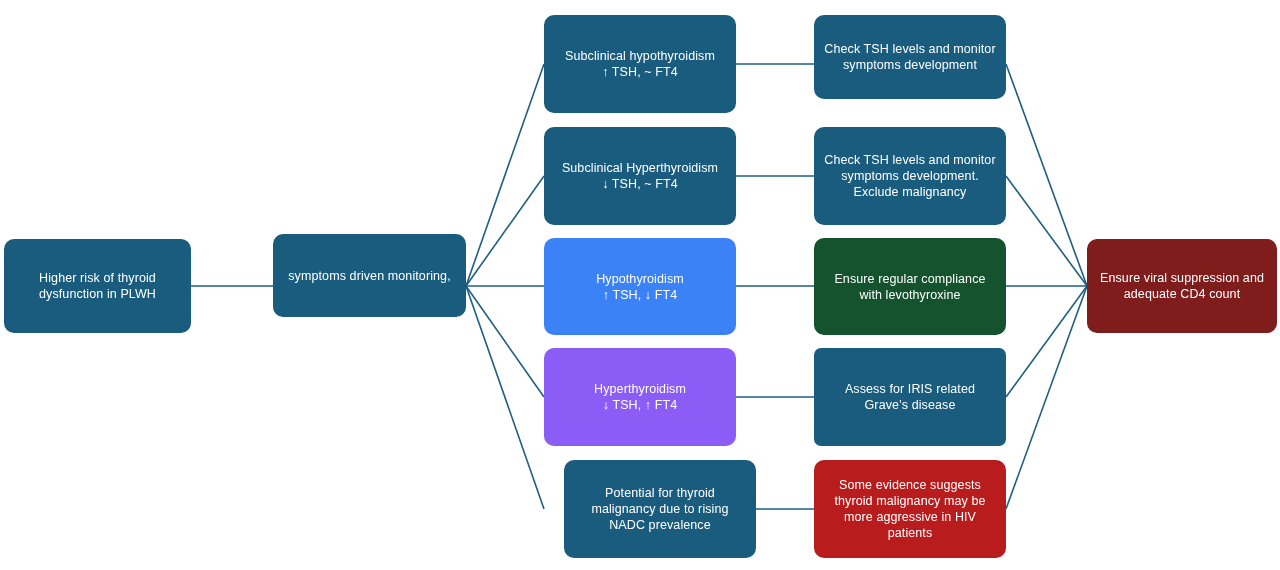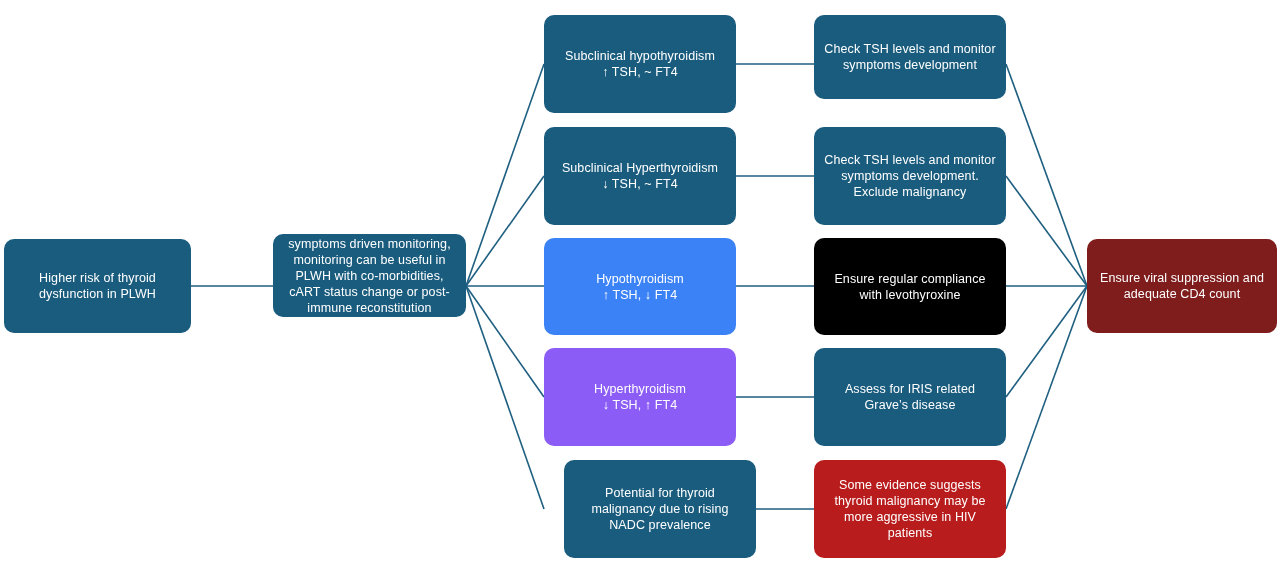--- a/index.html
+++ b/index.html
@@ -70,21 +70,20 @@
       <line x1="1006" y1="286" x2="1087" y2="286" stroke="#1f5f80" stroke-width="1.6"></line>
       <line x1="1006" y1="397" x2="1087" y2="286" stroke="#1f5f80" stroke-width="1.6"></line>
       <line x1="1006" y1="509" x2="1087" y2="286" stroke="#1f5f80" stroke-width="1.6"></line>
     </svg>
   <div id="nodes">
       <div class="node" style="left: 4px; top: 239px; width: 187px; height: 94px; background: rgb(26, 92, 126); color: rgb(255, 255, 255);">
         <p>Higher risk of thyroid dysfunction in PLWH</p>
       </div>
       <div class="node tight" style="left: 273px; top: 234px; width: 193px; height: 83px; background: rgb(26, 92, 126); color: rgb(255, 255, 255);">
         <p>symptoms driven monitoring,</p>
-        <p>monitoring can be useful in PLWH with co-morbidities, cART status change or post-immune reconstitution</p>
       </div>
       <div class="node tight" style="left: 544px; top: 15px; width: 192px; height: 98px; background: rgb(26, 92, 126); color: rgb(255, 255, 255);">
         <p>Subclinical hypothyroidism</p>
         <p>↑ TSH, ~ FT4</p>
       </div>
       <div class="node tight" style="left: 544px; top: 127px; width: 192px; height: 98px; background: rgb(26, 92, 126); color: rgb(255, 255, 255);">
         <p>Subclinical Hyperthyroidism</p>
         <p>↓ TSH, ~ FT4</p>
       </div>
       <div class="node tight" style="left: 544px; top: 238px; width: 192px; height: 97px; background: #3b82f6; color: rgb(255, 255, 255);">
@@ -97,24 +96,24 @@
       </div>
       <div class="node" style="left: 544px; top: 460px; width: 192px; height: 98px; background: rgb(26, 92, 126); color: rgb(255, 255, 255); margin-left: 20px;">
         <p>Potential for thyroid malignancy due to rising NADC prevalence</p>
       </div>
       <div class="node" style="left: 814px; top: 15px; width: 192px; height: 84px; background: rgb(26, 92, 126); color: rgb(255, 255, 255);">
         <p>Check TSH levels and monitor symptoms development</p>
       </div>
       <div class="node" style="left: 814px; top: 127px; width: 192px; height: 98px; background: rgb(26, 92, 126); color: rgb(255, 255, 255);">
         <p>Check TSH levels and monitor symptoms development. Exclude malignancy</p>
       </div>
-      <div class="node" style="left: 814px; top: 238px; width: 192px; height: 97px; background: #000000; color: rgb(255, 255, 255);">
+      <div class="node" style="left: 814px; top: 238px; width: 192px; height: 97px; background: #14532d; color: rgb(255, 255, 255);">
         <p>Ensure regular compliance with levothyroxine</p>
       </div>
-      <div class="node" style="left: 814px; top: 348px; width: 192px; height: 98px; background: rgb(26, 92, 126); color: rgb(255, 255, 255);">
+      <div class="node" style="left: 814px; top: 348px; width: 192px; height: 98px; background: rgb(26, 92, 126); color: rgb(255, 255, 255); border-radius: 7px;">
         <p>Assess for IRIS related Grave’s disease</p>
       </div>
       <div class="node" style="left: 814px; top: 460px; width: 192px; height: 98px; background: #b91c1c; color: rgb(255, 255, 255);">
         <p>Some evidence suggests thyroid malignancy may be more aggressive in HIV patients</p>
       </div>
       <div class="node" style="left: 1087px; top: 239px; width: 190px; height: 94px; background: #7f1d1d; color: rgb(255, 255, 255);">
         <p>Ensure viral suppression and adequate CD4 count</p>
       </div>
     </div>
 </div>

